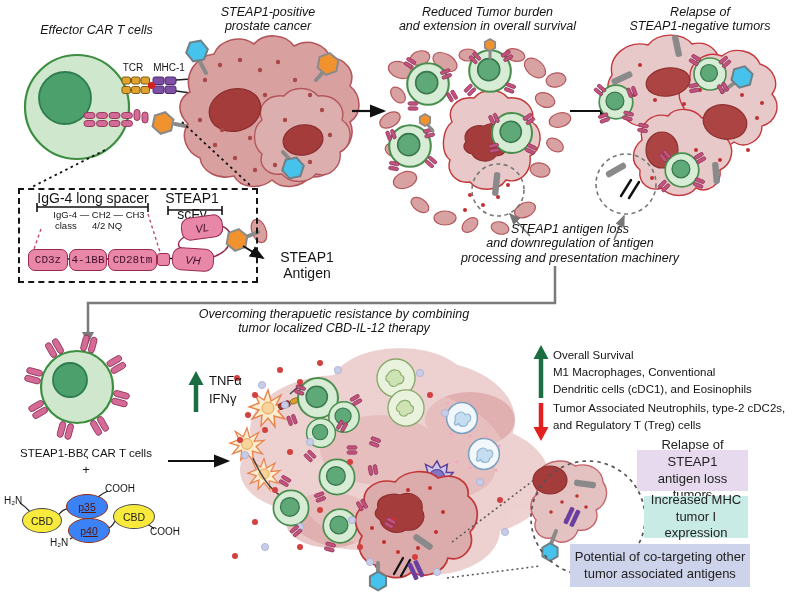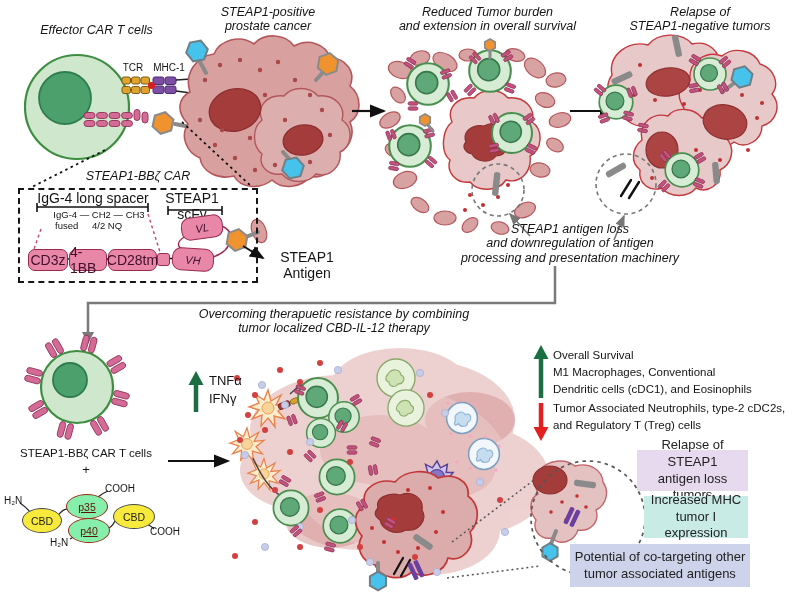--- a/index.html
+++ b/index.html
@@ -6,27 +6,27 @@
   .canvas{position:relative;width:794px;height:601px;background:#ffffff;overflow:hidden;
           font-family:"Liberation Sans",sans-serif;color:#111;}
   .art{position:absolute;left:0;top:0;}
   .lbl{position:absolute;white-space:pre-line;text-align:center;line-height:1.14;color:#141414;}
   .s12{font-size:12.5px;font-style:italic;} .s11{font-size:14px;} .s10{font-size:10px;} .s9{font-size:9.5px;}
   .s13{font-size:13px;} .s115{font-size:11.5px;}
   .left{text-align:left;}
   .dashedbox{position:absolute;left:18px;top:188px;width:236px;height:91px;
              border:2.2px dashed #151515;background:transparent;}
   .dom{position:absolute;background:#e887a8;border:1.8px solid #99294e;border-radius:7px;
-       display:flex;align-items:center;justify-content:center;font-size:14px;color:#42102a;}
+       display:flex;align-items:center;justify-content:center;font-size:11px;color:#42102a;font-family:Liberation Mono, monospace;}
   .vbox{position:absolute;background:#e887a8;border:1.8px solid #99294e;border-radius:9px;
         display:flex;align-items:center;justify-content:center;font-size:11px;font-style:italic;color:#42102a;}
   .mol{position:absolute;border-radius:50%;display:flex;align-items:center;justify-content:center;
        font-size:10.5px;color:#222;}
   .cbd{background:#f7ea3d;border:1.6px solid #4a4a4a;}
-  .p3540{background:#86efac;border:1.6px solid #952c12;color:#5c1205;text-decoration:underline;}
+  .p3540{background:#3b82f6;border:1.6px solid #952c12;color:#5c1205;text-decoration:underline;}
   .obox{position:absolute;display:flex;align-items:center;justify-content:center;text-align:center;
         font-size:13px;line-height:1.3;color:#222;white-space:pre-line;}
   .lh17{line-height:17px;}
 </style>
 </head>
 <body>
 
 <div class="canvas">
 
 <svg class="art" width="794" height="601" viewBox="0 0 794 601">
@@ -540,25 +540,24 @@
 <div class="lbl s10" style="left:116px;top:62px;width:34px;">TCR</div>
 <div class="lbl s10" style="left:147px;top:62px;width:44px;text-align:center;">MHC-1</div>
 <div class="lbl s12" style="left:188px;top:5px;width:160px;">STEAP1-positive
 prostate cancer</div>
 <div class="lbl s12" style="left:375px;top:5px;width:225px;">Reduced Tumor burden
 and extension in overall survival</div>
 <div class="lbl s12" style="left:605px;top:5px;width:190px;">Relapse of
 STEAP1-negative tumors</div>
 
 <div class="dashedbox"></div>
-<div class="lbl s12" style="left:58px;top:169px;width:160px;">STEAP1-BBζ CAR</div>
 <div class="lbl s11" style="left:37px;top:191px;width:112px;">IgG-4 long spacer</div>
 <div class="lbl s11" style="left:155px;top:191px;width:74px;">STEAP1 scFv</div>
 <div class="lbl s9" style="left:46px;top:210px;width:106px;">IgG-4 — CH2 — CH3</div>
-<div class="lbl s9 left" style="left:55px;top:221px;width:34px;">fused</div>
+<div class="lbl s9 left" style="left:55px;top:221px;width:34px;">class</div>
 <div class="lbl s9 left" style="left:92px;top:221px;width:44px;">4/2 NQ</div>
 <div class="dom" style="left:28px;top:249px;width:38px;height:20px;">CD3z</div>
 <div class="dom" style="left:69px;top:249px;width:36px;height:20px;">4-1BB</div>
 <div class="dom" style="left:108px;top:249px;width:47px;height:20px;">CD28tm</div>
 <div class="dom" style="left:157px;top:253px;width:11px;height:11px;border-radius:3px;"></div>
 <div class="vbox" style="left:181px;top:216px;width:40px;height:21px;transform:rotate(-8deg);">VL</div>
 <div class="vbox" style="left:172px;top:248px;width:40px;height:21px;transform:rotate(4deg);">VH</div>
 <div class="lbl s11" style="left:272px;top:250px;width:70px;">STEAP1
 Antigen</div>
 

